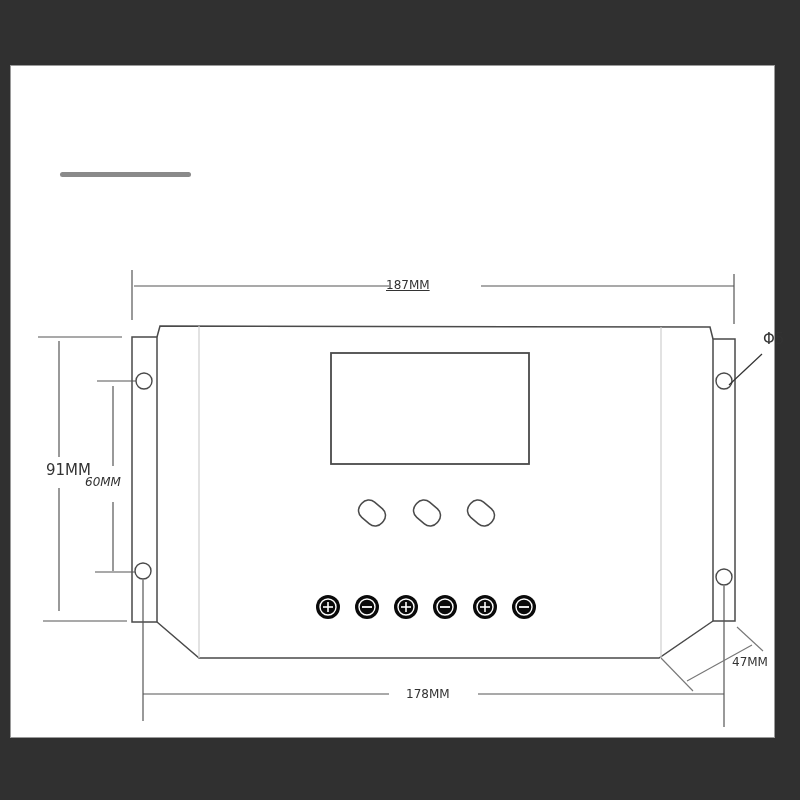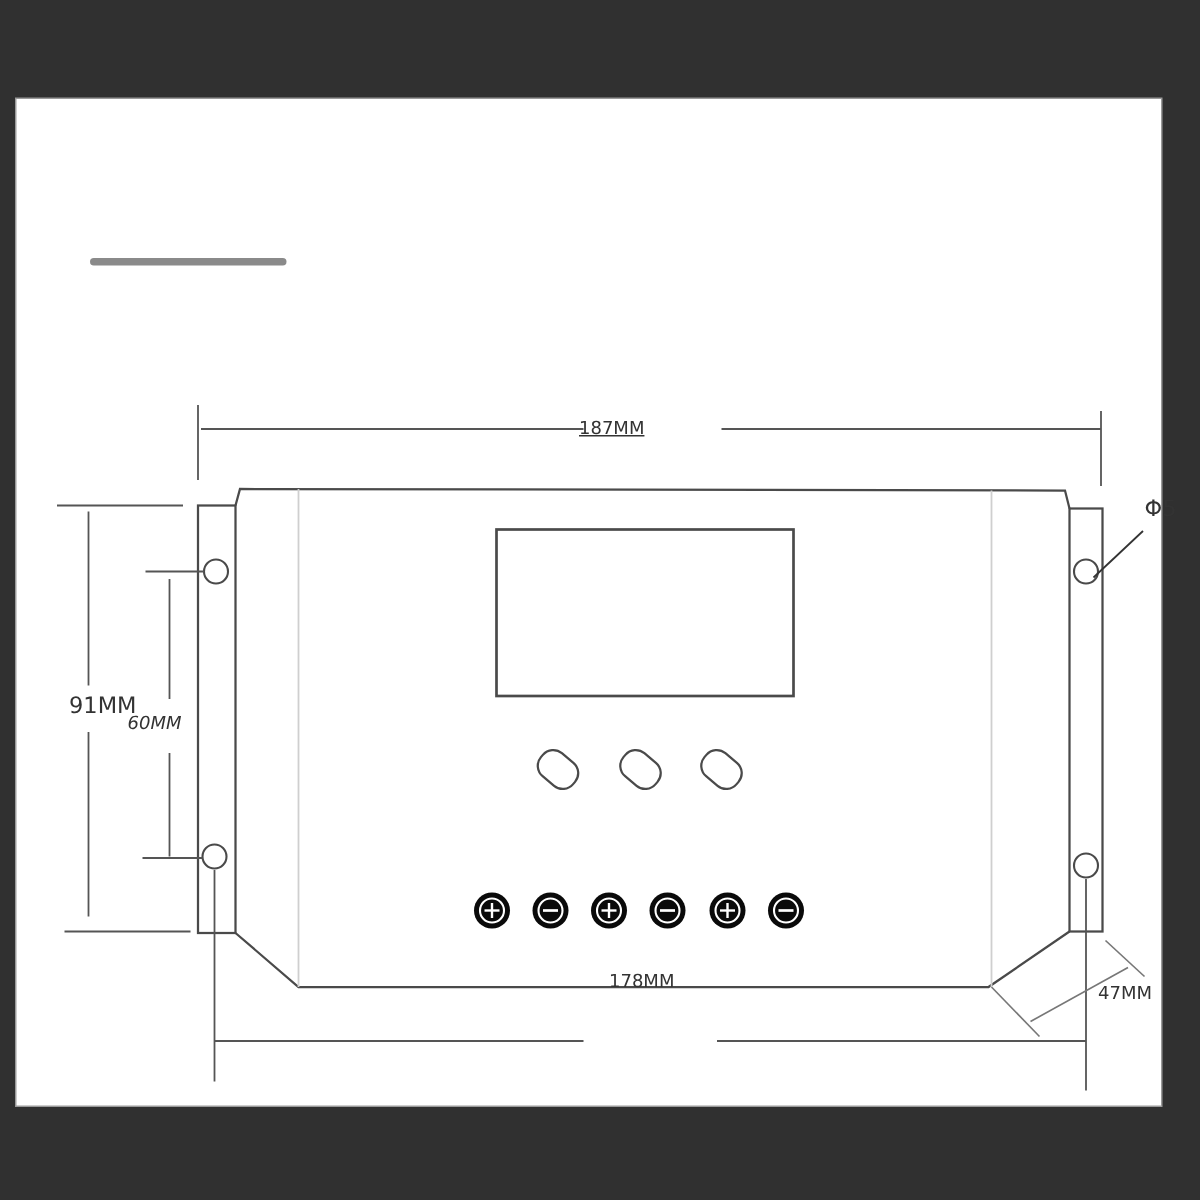--- a/index.html
+++ b/index.html
@@ -142,17 +142,17 @@
   </g>
 
   <g stroke="#777" stroke-width="1.1" fill="none">
     <line x1="737" y1="627" x2="763" y2="651"></line>
     <line x1="661" y1="658" x2="693" y2="691"></line>
     <line x1="687" y1="681" x2="752" y2="645"></line>
   </g>
 </svg>
 
 <div class="dim-label" style="left:386px; top:279px;text-decoration:underline;">187MM</div>
-<div class="dim-label" style="left:406px; top:648px;text-align:center;">178MM</div>
+<div class="dim-label" style="left:406px; top:688px;text-align:center;">178MM</div>
 <div class="dim-label big" style="left:20px; top:463px;margin-left:26px;">91MM</div>
 <div class="dim-label" style="left:85px; top:476px;font-style:italic;">60MM</div>
 <div class="dim-label" style="left:732px; top:656px;text-align:right;">47MM</div>
 <div class="dim-label big" style="left:763px; top:332px;">Φ5</div>
 
 </body></html>

